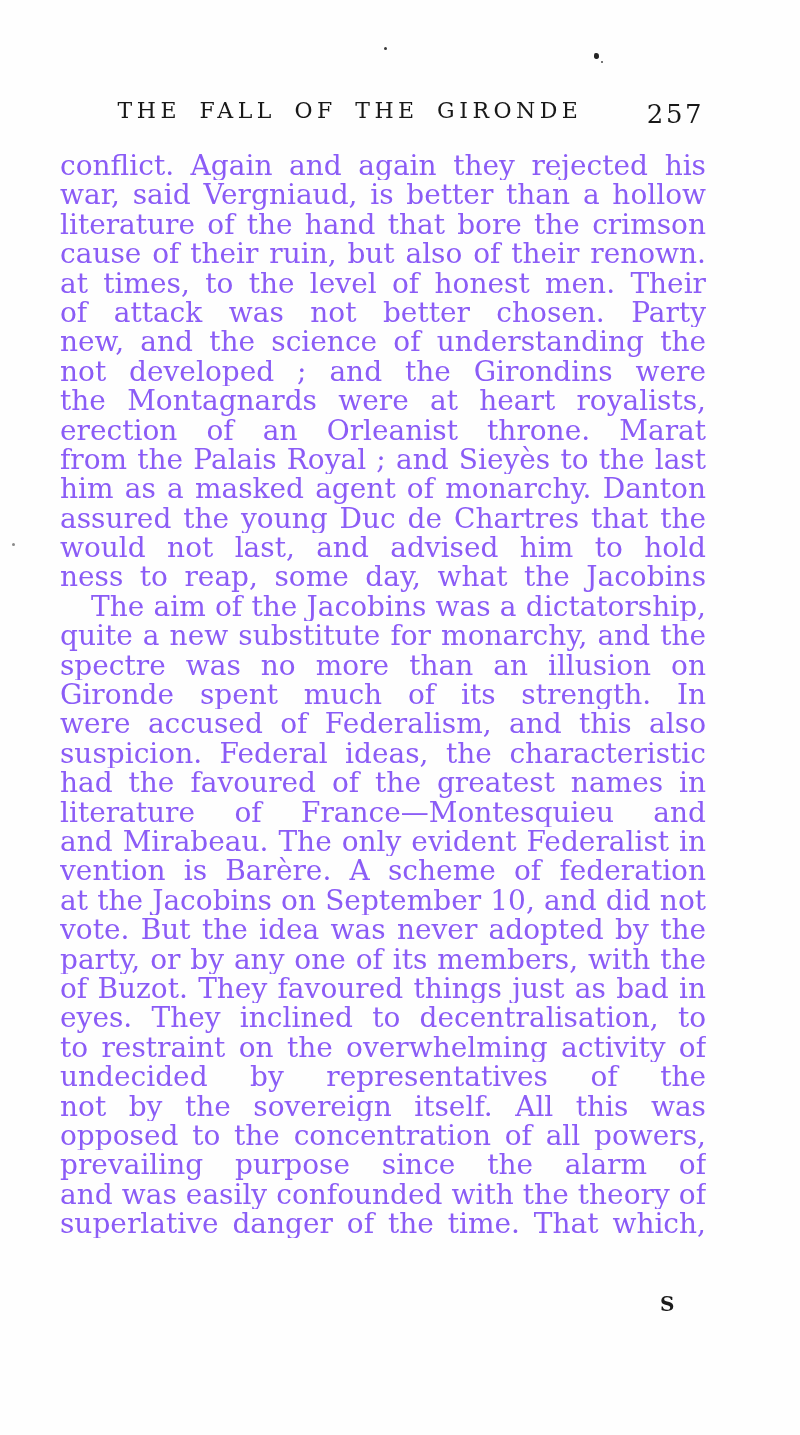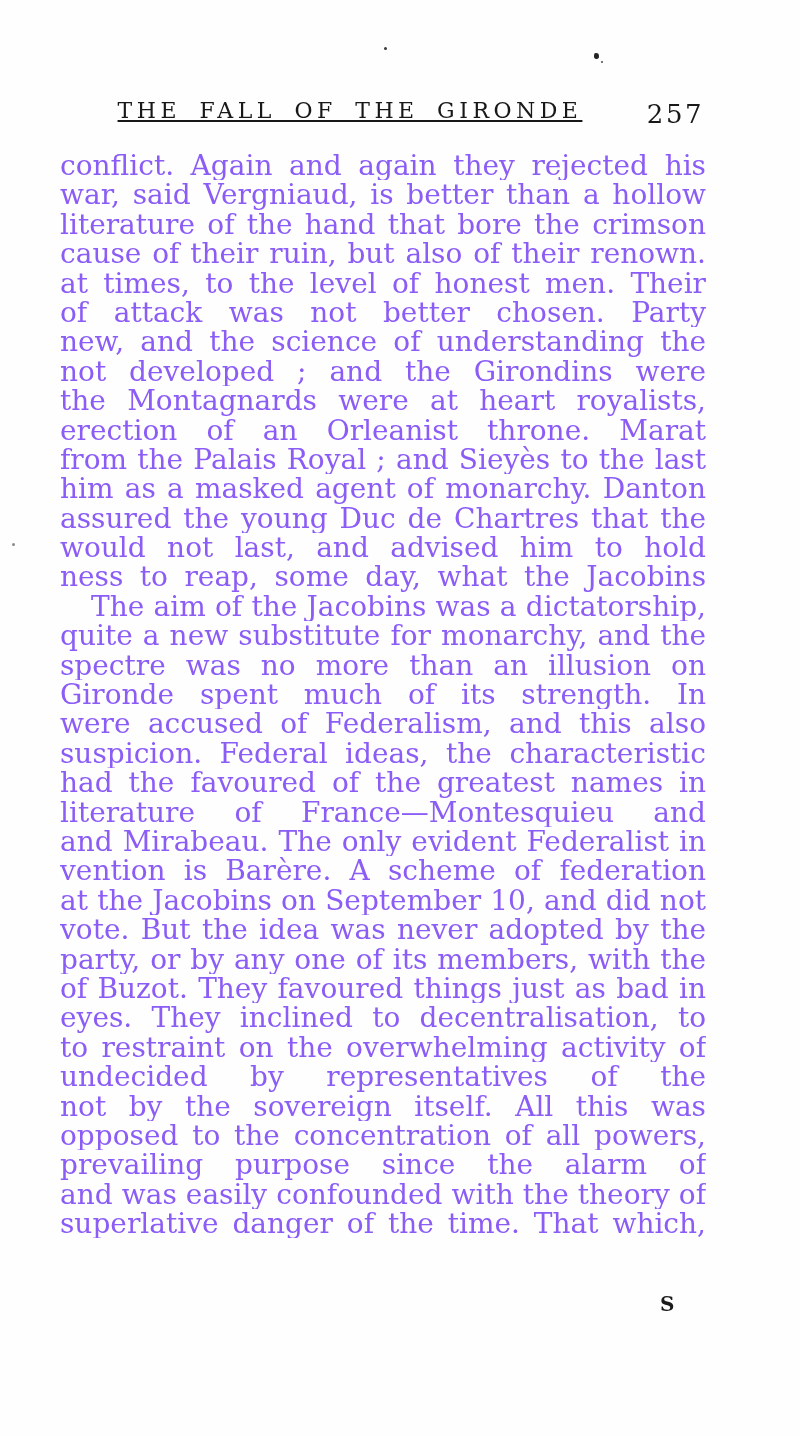--- a/index.html
+++ b/index.html
@@ -22,21 +22,20 @@
   }
   .header-title {
     position: absolute;
     left: 0; right: 66px;
     text-align: center;
     font-size: 22px;
     letter-spacing: 4.5px;
     word-spacing: 7px;
     white-space: nowrap;
     color: #181818;
-    text-decoration: underline;
   }
   .header-page-number {
     position: absolute;
     right: 2px; top: 1px;
     font-size: 26px;
     letter-spacing: 2.5px;
     color: #181818;
   }
   
   .text-column {

